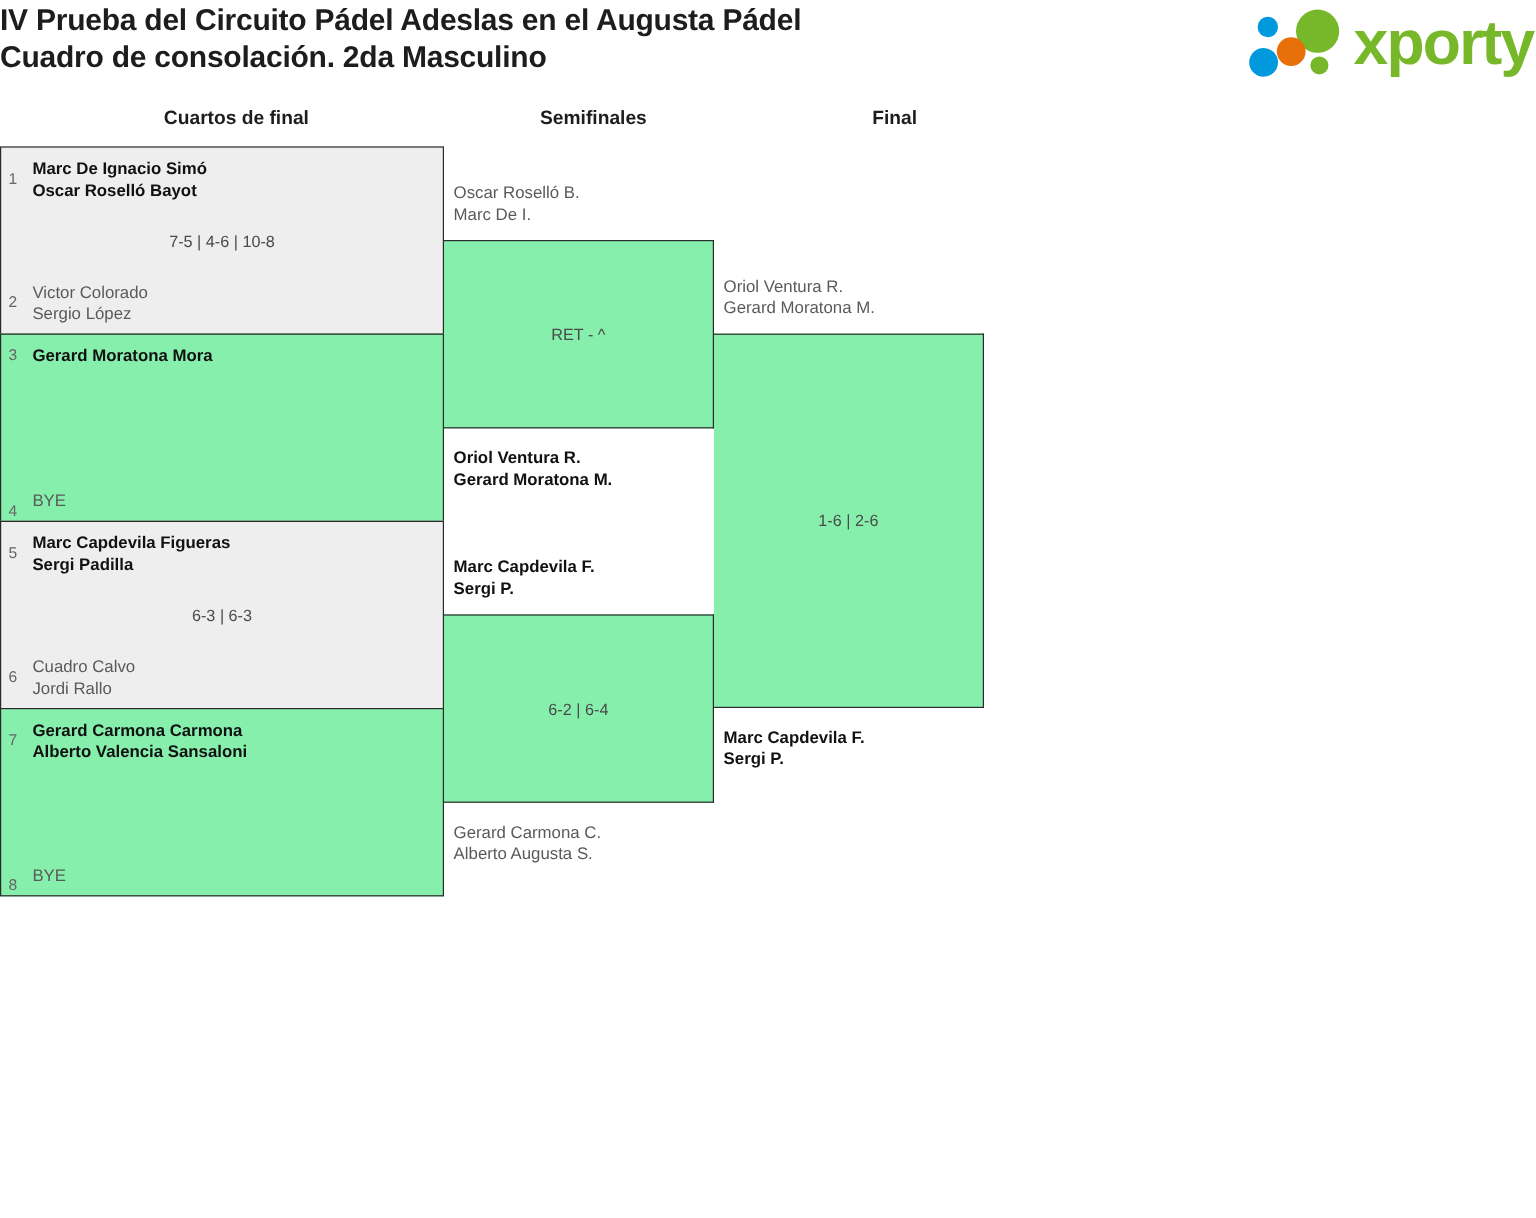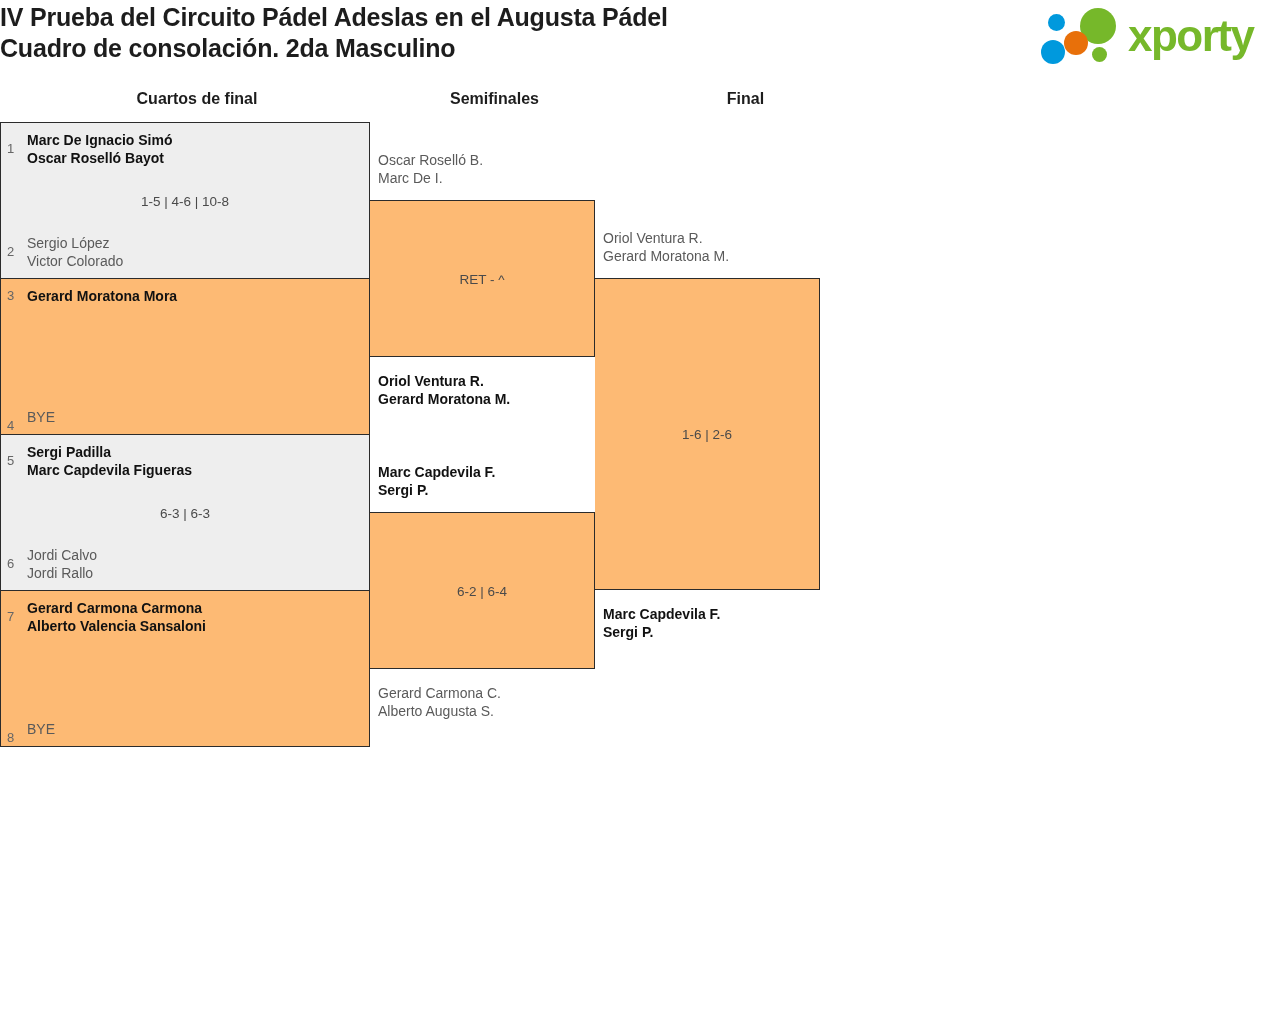--- a/index.html
+++ b/index.html
@@ -37,21 +37,21 @@
   #rh-fin  { left: 621px; width: 225px; }
 
   
   #bracket { position: relative; width: 1280px; height: 660px; }
 
   .match {
     position: absolute;
     border: 1px solid #2b2b2b;
   }
   .match.shaded { background: #eeeeee; }
-  .match.plain  { background: #fdba74; }
+  .match.plain  { background: #86efac; }
 
   
   .r1 { left: 0; width: 370px; height: 157px; }
 
   
   .r2 { left: 370px; width: 225px; }
   .r3 { left: 595px; width: 225px; }
 
   
   .team {
@@ -84,21 +84,21 @@
     transform: translateY(-50%);
     text-align: center;
     font-size: 13.5px; color: #4a4a4a; white-space: nowrap;
   }
   .r2 .score, .r3 .score { font-size: 13.5px; }
 
   
   .dot { position: absolute; border-radius: 50%; }
   #logo-text {
     position: absolute; left: 88px; top: 4px;
-    font-size: 44px; font-weight: 700; color: #76b82a;
+    font-size: 52px; font-weight: 700; color: #76b82a;
     letter-spacing: -1.5px; line-height: 52px;
   }
 </style>
 </head>
 <body>
 
 <div id="header">
   <div id="title-block">
     <span>IV Prueba del Circuito Pádel Adeslas en el Augusta Pádel</span>
     <span id="title-line-2">Cuadro de consolación. 2da Masculino</span>
@@ -121,50 +121,50 @@
 </div>
 
 <div id="bracket">
 
   <div class="match r1 shaded" style="top:0px;">
     <div class="team top winner">
       <span class="seed">1</span>
       <span class="name">Marc De Ignacio Simó</span>
       <span class="name">Oscar Roselló Bayot</span>
     </div>
-    <div class="score">1-5 | 4-6 | 10-8</div>
+    <div class="score">7-5 | 4-6 | 10-8</div>
     <div class="team bottom loser">
       <span class="seed">2</span>
+      <span class="name">Victor Colorado</span>
       <span class="name">Sergio López</span>
-      <span class="name">Victor Colorado</span>
     </div>
   </div>
 
   <div class="match r1 plain" style="top:156px;">
     <div class="team top winner">
       <span class="seed">3</span>
       <span class="name">Gerard Moratona Mora</span>
     </div>
     <div class="score"></div>
     <div class="team bottom bye single">
       <span class="seed" style="top:9px; transform:none;">4</span>
       <span class="name">BYE</span>
     </div>
   </div>
 
   <div class="match r1 shaded" style="top:312px;">
     <div class="team top winner">
       <span class="seed">5</span>
+      <span class="name">Marc Capdevila Figueras</span>
       <span class="name">Sergi Padilla</span>
-      <span class="name">Marc Capdevila Figueras</span>
     </div>
     <div class="score">6-3 | 6-3</div>
     <div class="team bottom loser">
       <span class="seed">6</span>
-      <span class="name">Jordi Calvo</span>
+      <span class="name">Cuadro Calvo</span>
       <span class="name">Jordi Rallo</span>
     </div>
   </div>
 
   <div class="match r1 plain" style="top:468px;">
     <div class="team top winner">
       <span class="seed">7</span>
       <span class="name">Gerard Carmona Carmona</span>
       <span class="name">Alberto Valencia Sansaloni</span>
     </div>

